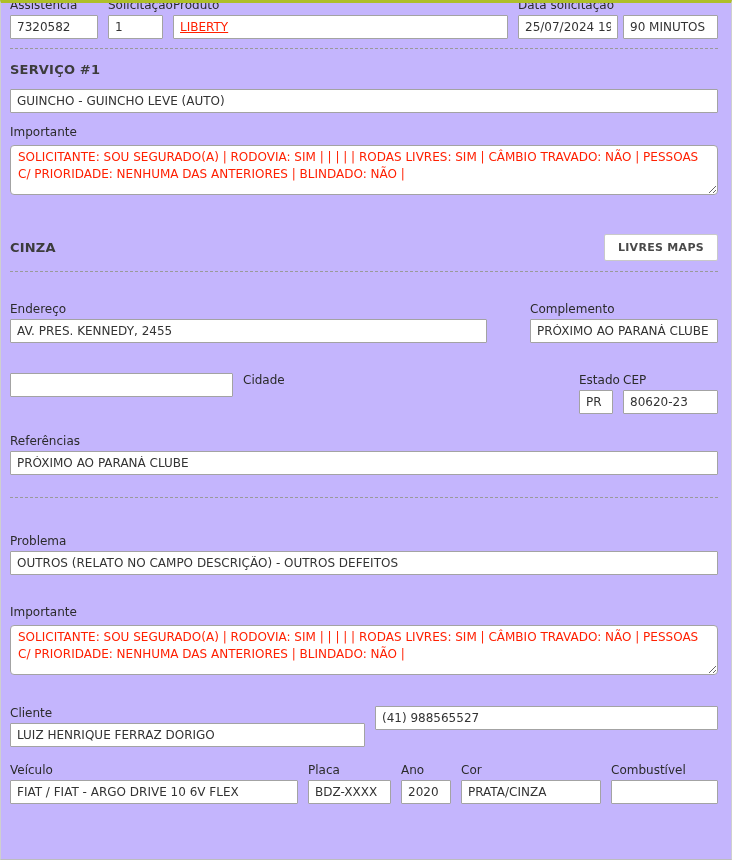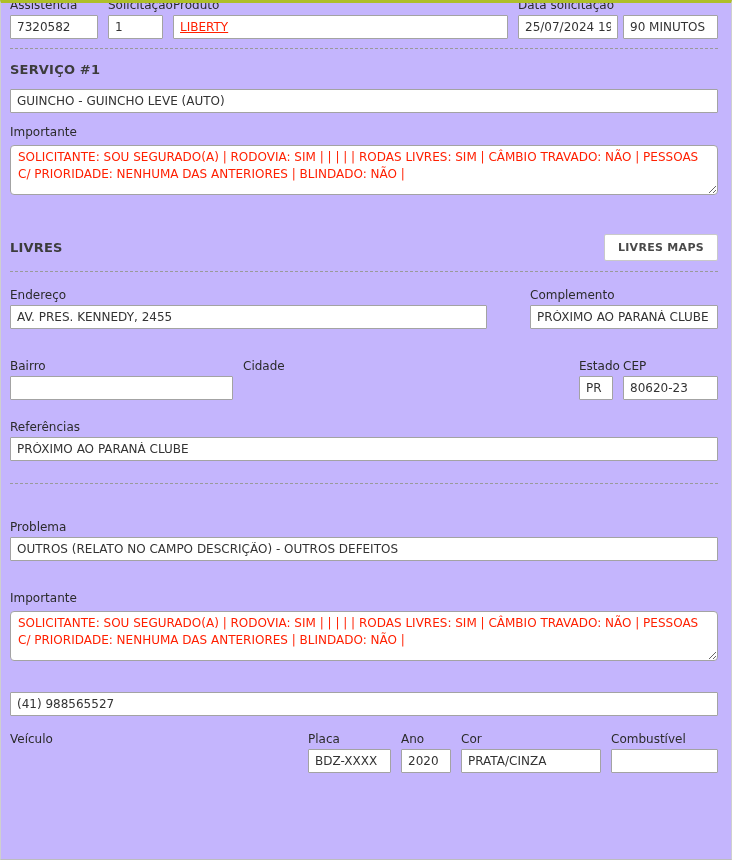--- a/index.html
+++ b/index.html
@@ -102,21 +102,21 @@
   .w-comb   { flex: 1; }
   
   .row-top      { margin-top: -5px; }
   .mt-hr1       { margin-top: 9px; }
   .mt-heading1  { margin-top: 13px; }
   .mt-service   { margin-top: 12px; }
   .mt-implbl    { margin-top: 12px; }
   .mt-ta        { margin-top: 3px; }
   .origem-row   { margin-top: 36px; display: flex; justify-content: space-between; align-items: center; }
   .mt-hr2       { margin-top: 10px; }
-  .mt-endereco  { margin-top: 16px; gap: 43px; }
+  .mt-endereco  { margin-top: 30px; gap: 43px; }
   .mt-bairro    { margin-top: 30px; }
   .mt-refs      { margin-top: 20px; }
   .mt-hr3       { margin-top: 22px; }
   .mt-problema  { margin-top: 36px; }
   .mt-imp2      { margin-top: 30px; }
   .mt-cliente   { margin-top: 28px; }
   .mt-veiculo   { margin-top: 16px; }
 </style>
 </head>
 <body>
@@ -156,40 +156,39 @@
   <div class="mt-service">
     <input class="inp" value="GUINCHO - GUINCHO LEVE (AUTO)" style="">
   </div>
 
   <div class="mt-implbl">
     <span class="lbl">Importante</span>
     <textarea class="ta mt-ta" style="">SOLICITANTE: SOU SEGURADO(A) | RODOVIA: SIM | | | | | RODAS LIVRES: SIM | CÂMBIO TRAVADO: NÃO | PESSOAS C/ PRIORIDADE: NENHUMA DAS ANTERIORES | BLINDADO: NÃO |</textarea>
   </div>
 
   <div class="origem-row">
-    <div class="heading">LIVRES</div>
+    <div class="heading">CINZA</div>
     <button class="btn">LIVRES MAPS</button>
   </div>
 
   <hr class="hr-dashed mt-hr2">
 
   <div class="frow mt-endereco">
     <div class="w-endereco">
       <span class="lbl">Endereço</span>
       <input class="inp" value="AV. PRES. KENNEDY, 2455" style="">
     </div>
     <div class="w-compl">
       <span class="lbl">Complemento</span>
       <input class="inp" value="PRÓXIMO AO PARANÁ CLUBE" style="">
     </div>
   </div>
 
   <div class="frow mt-bairro">
     <div class="w-bairro">
-      <span class="lbl">Bairro</span>
       <input class="inp" value="" style="">
     </div>
     <div class="w-cidade">
       <span class="lbl">Cidade</span>
     </div>
     <div class="w-estado">
       <span class="lbl">Estado</span>
       <input class="inp" value="PR" style="">
     </div>
     <div class="w-cep">
@@ -209,28 +208,33 @@
     <span class="lbl">Problema</span>
     <input class="inp" value="OUTROS (RELATO NO CAMPO DESCRIÇÃO) - OUTROS DEFEITOS" style="">
   </div>
 
   <div class="mt-imp2">
     <span class="lbl">Importante</span>
     <textarea class="ta mt-ta" style="">SOLICITANTE: SOU SEGURADO(A) | RODOVIA: SIM | | | | | RODAS LIVRES: SIM | CÂMBIO TRAVADO: NÃO | PESSOAS C/ PRIORIDADE: NENHUMA DAS ANTERIORES | BLINDADO: NÃO |</textarea>
   </div>
 
   <div class="frow mt-cliente">
+    <div class="w-cliente">
+      <span class="lbl">Cliente</span>
+      <input class="inp" value="LUIZ HENRIQUE FERRAZ DORIGO" style="">
+    </div>
     <div class="w-telefone">
       <input class="inp" value="(41) 988565527" style="">
     </div>
   </div>
 
   <div class="frow mt-veiculo">
     <div class="w-veiculo">
       <span class="lbl">Veículo</span>
+      <input class="inp" value="FIAT / FIAT - ARGO DRIVE 10 6V FLEX" style="">
     </div>
     <div class="w-placa">
       <span class="lbl">Placa</span>
       <input class="inp" value="BDZ-XXXX" style="">
     </div>
     <div class="w-ano">
       <span class="lbl">Ano</span>
       <input class="inp" value="2020" style="">
     </div>
     <div class="w-cor">

